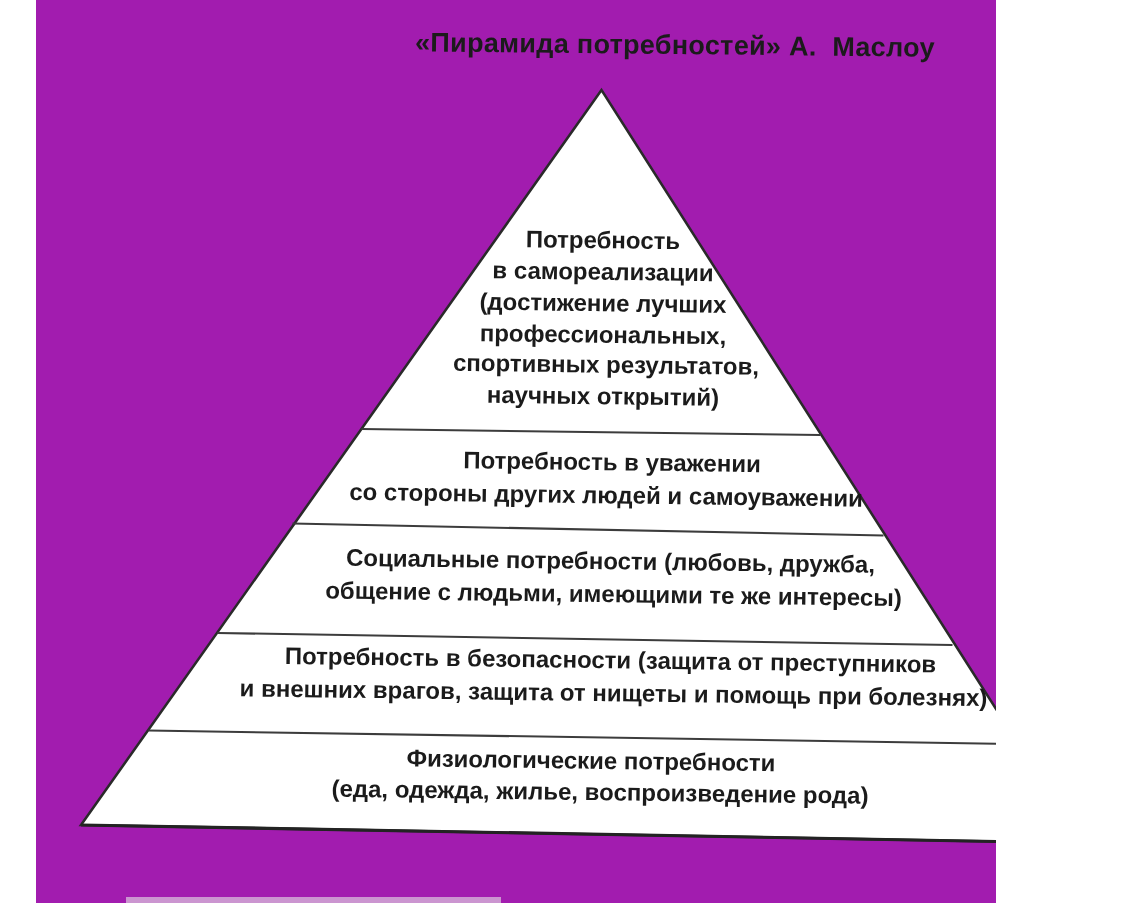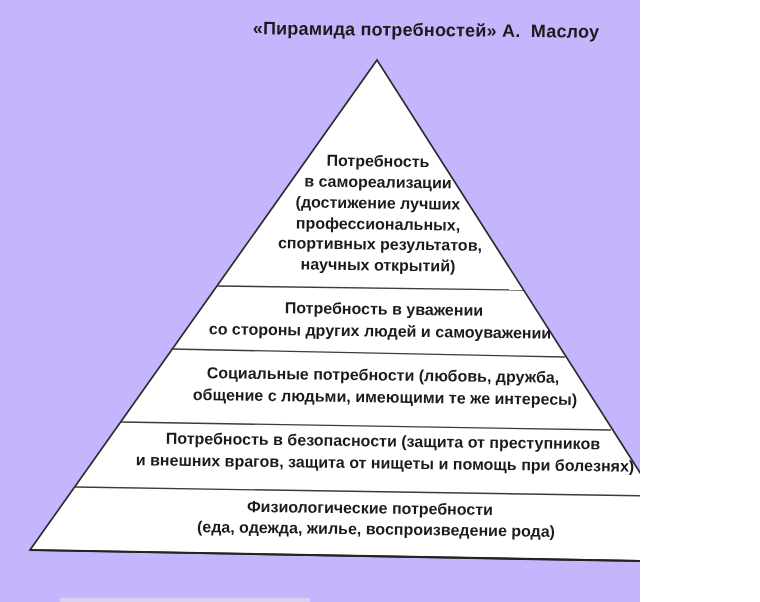--- a/index.html
+++ b/index.html
@@ -4,23 +4,24 @@
 <style>
   html, body {
     margin: 0;
     padding: 0;
     background: #ffffff;
   }
   .page {
     position: relative;
     width: 640px;
     height: 602px;
-    background: #c4b5fd;
+    background: #a21caf;
     overflow: hidden;
     font-family: "Liberation Sans", "DejaVu Sans", sans-serif;
+    margin-left: 24px;
   }
   svg { display: block; }
   svg text {
     fill: #1b1b1b;
     font-family: "Liberation Sans", "DejaVu Sans", sans-serif;
     font-weight: bold;
     text-anchor: middle;
     dominant-baseline: central;
     white-space: pre;
   }

